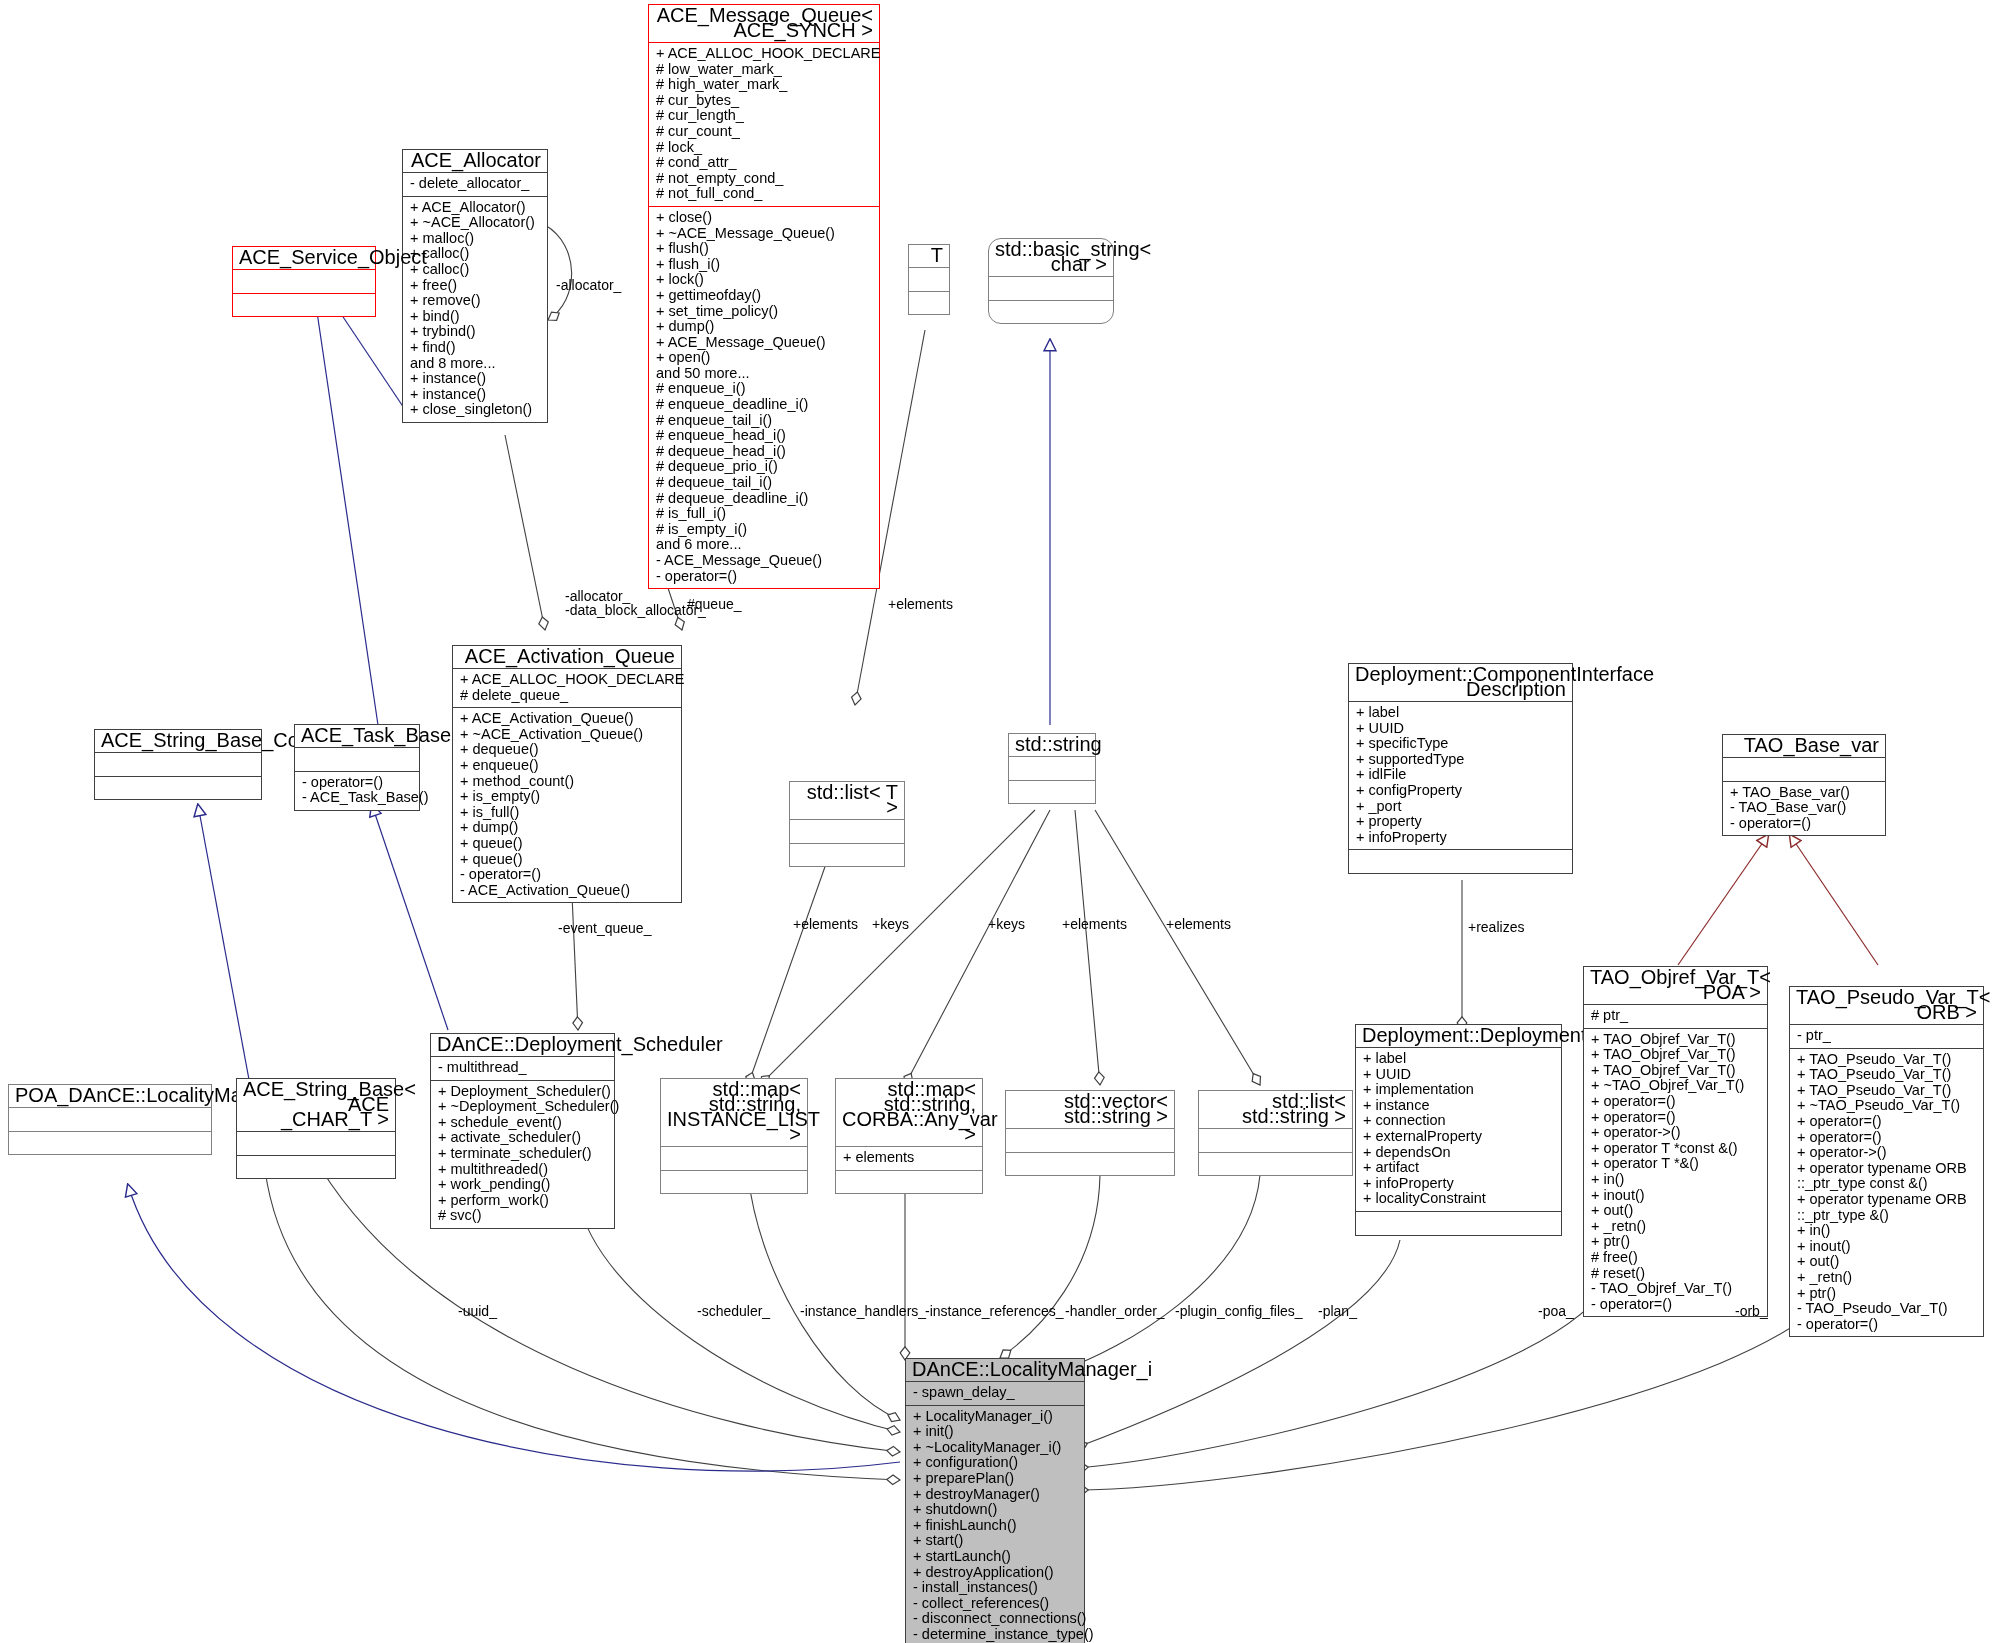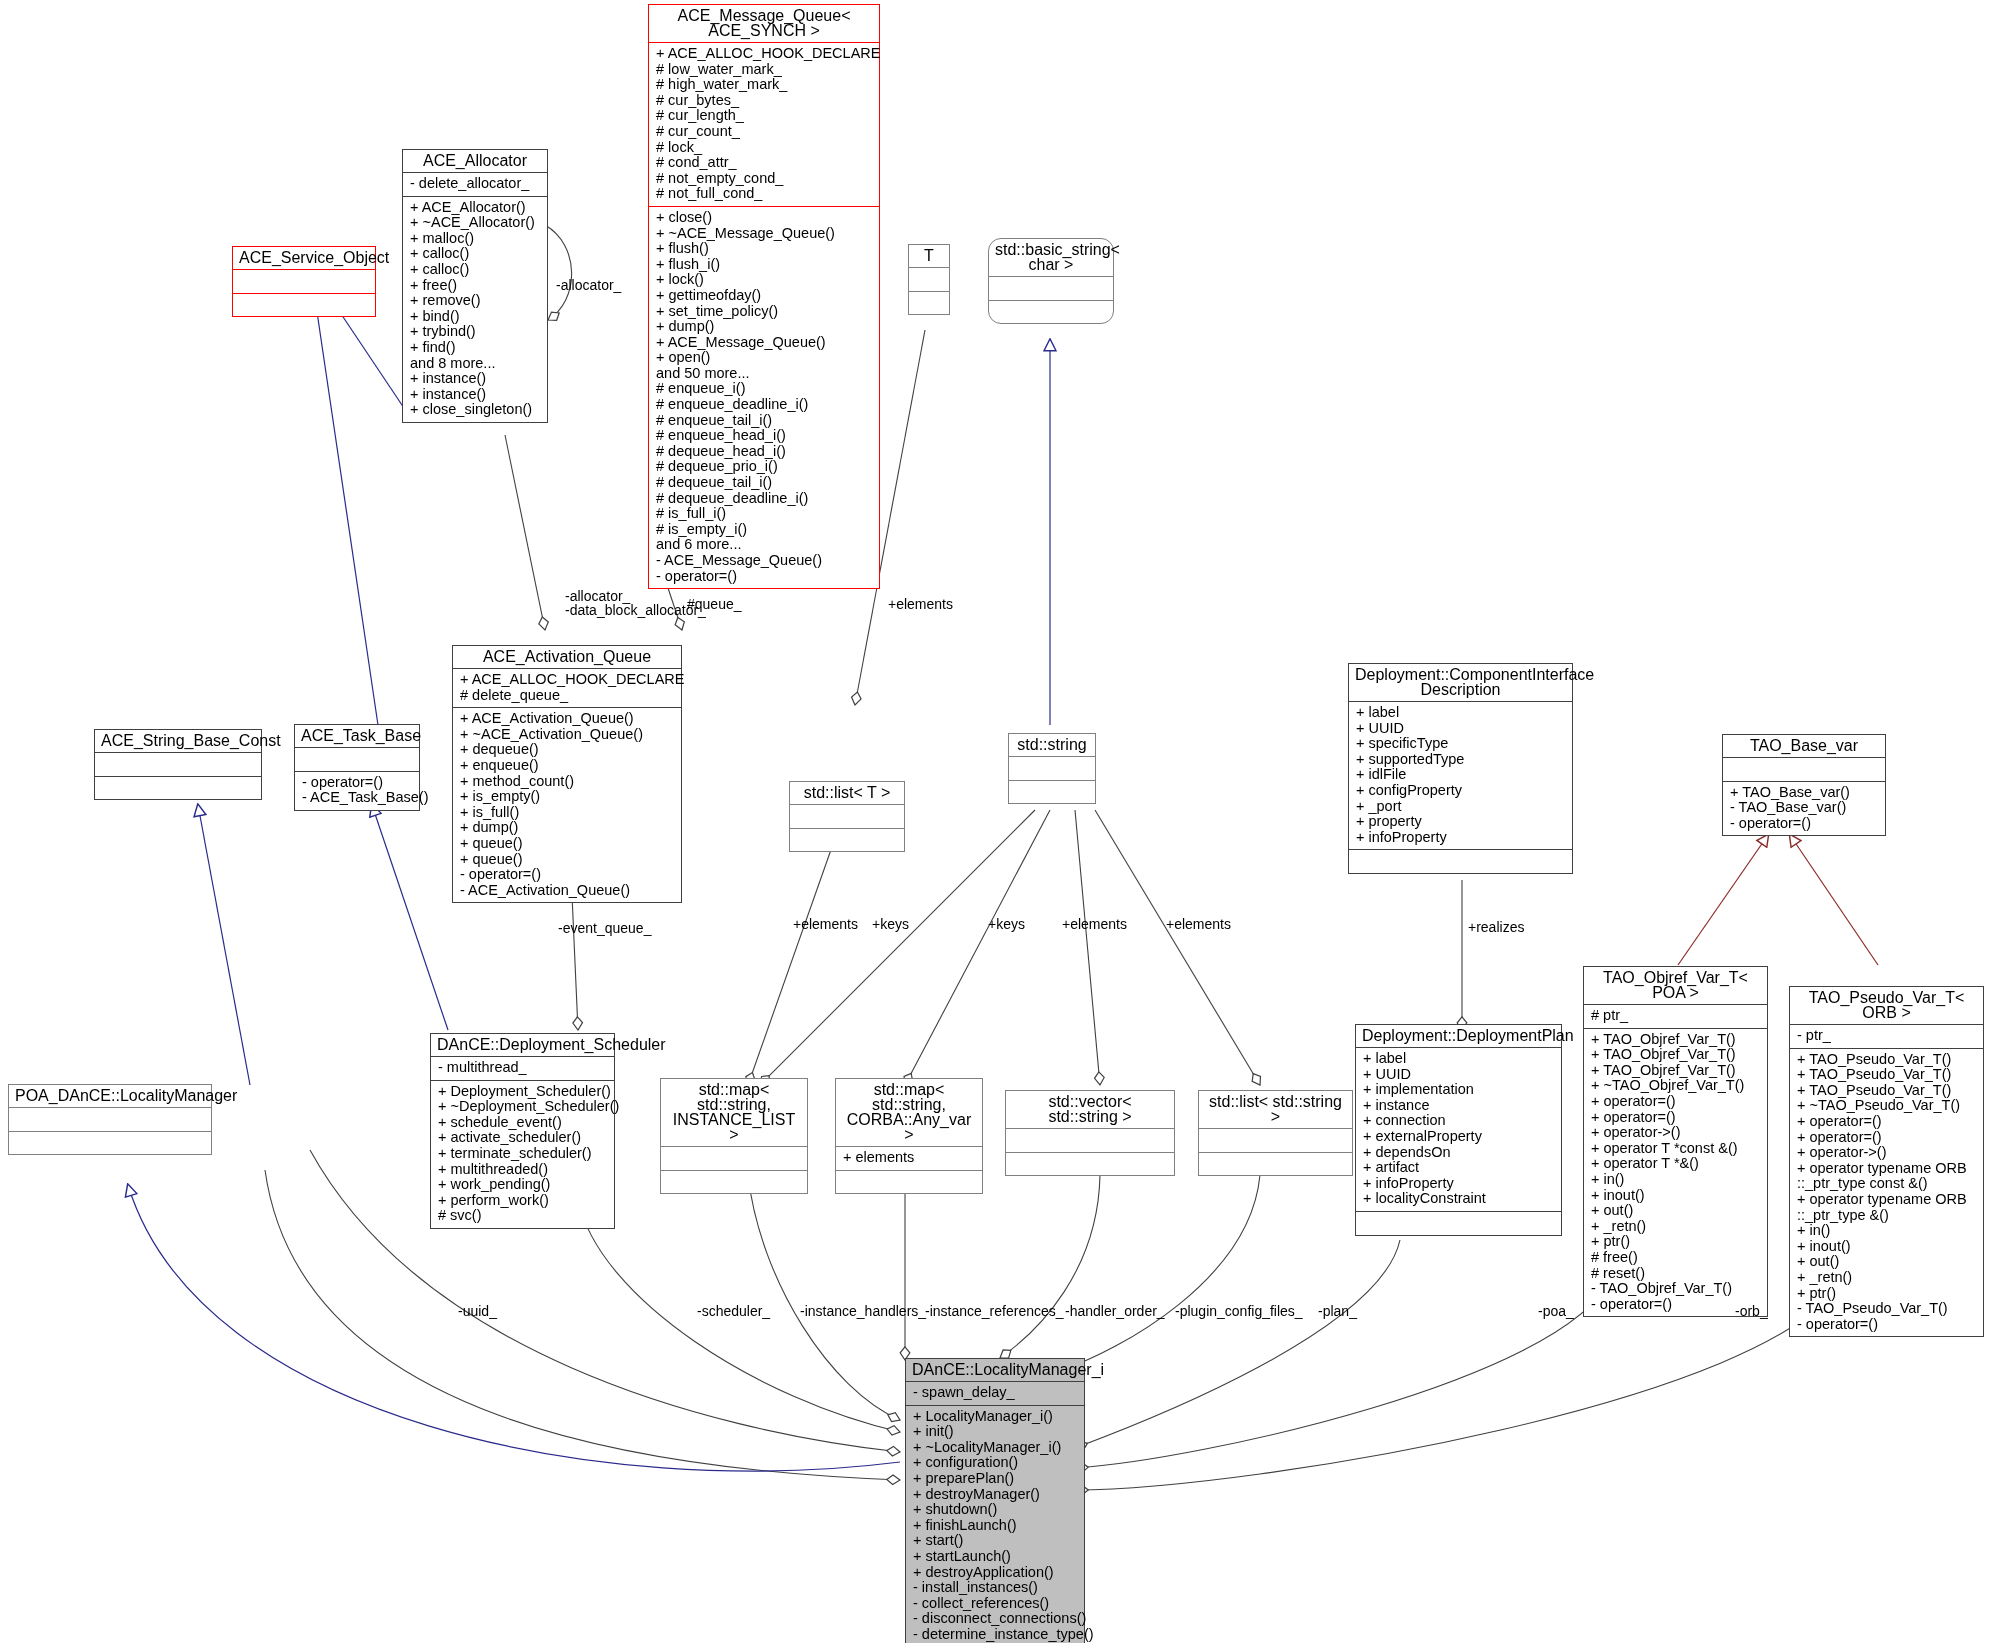--- a/index.html
+++ b/index.html
@@ -7,21 +7,21 @@
   body{font-family:"Liberation Sans",sans-serif;color:#000;}
   #canvas{position:relative;width:1996px;height:1643px;background:#fff;overflow:hidden;}
   svg.edges{position:absolute;left:0;top:0;width:1996px;height:1643px;pointer-events:none;}
 
   .node{position:absolute;box-sizing:border-box;background:#ffffff;
         border:1px solid #808080;}
   .node.red{border:1px solid #ff0000;}
   .node.grey{background:#bfbfbf;border:1px solid #404040;}
   .node.dark{border:1px solid #404040;}
 
-  .nhead{text-align:center;padding:3px 6px 4px 6px;font-size:16px;line-height:15px;
+  .nhead{text-align:right;padding:3px 6px 4px 6px;font-size:20px;line-height:15px;
          border-bottom:1px solid #808080;white-space:pre-line;}
   .node.red>.nhead{border-bottom:1px solid #ff0000;}
   .node.grey>.nhead,.node.dark>.nhead{border-bottom:1px solid #404040;}
 
   .nattr{padding:3px 7px 4px 7px;font-size:14.5px;line-height:15.6px;
          border-bottom:1px solid #808080;min-height:14px;}
   .node.red>.nattr{border-bottom:1px solid #ff0000;}
   .node.grey>.nattr,.node.dark>.nattr{border-bottom:1px solid #404040;}
 
   .nops{padding:3px 7px 4px 7px;font-size:14.5px;line-height:15.6px;min-height:14px;}
@@ -393,20 +393,30 @@
   <div class="node" style="left:8px;top:1084px;width:204px;">
     <div class="nhead">POA_DAnCE::LocalityManager</div>
     <div class="nattr">
         <div>&nbsp;</div>
       </div>
     <div class="nops">
         <div>&nbsp;</div>
       </div>
   </div>
 
+  <div class="node dark" style="left:236px;top:1078px;width:160px;">
+    <div class="nhead">ACE_String_Base&lt; ACE
+_CHAR_T &gt;</div>
+    <div class="nattr">
+        <div>&nbsp;</div>
+      </div>
+    <div class="nops">
+        <div>&nbsp;</div>
+      </div>
+  </div>
 
   <div class="node" style="left:660px;top:1078px;width:148px;">
     <div class="nhead">std::map&lt; std::string,
 INSTANCE_LIST &gt;</div>
     <div class="nattr">
         <div>&nbsp;</div>
       </div>
     <div class="nops">
         <div>&nbsp;</div>
       </div>

